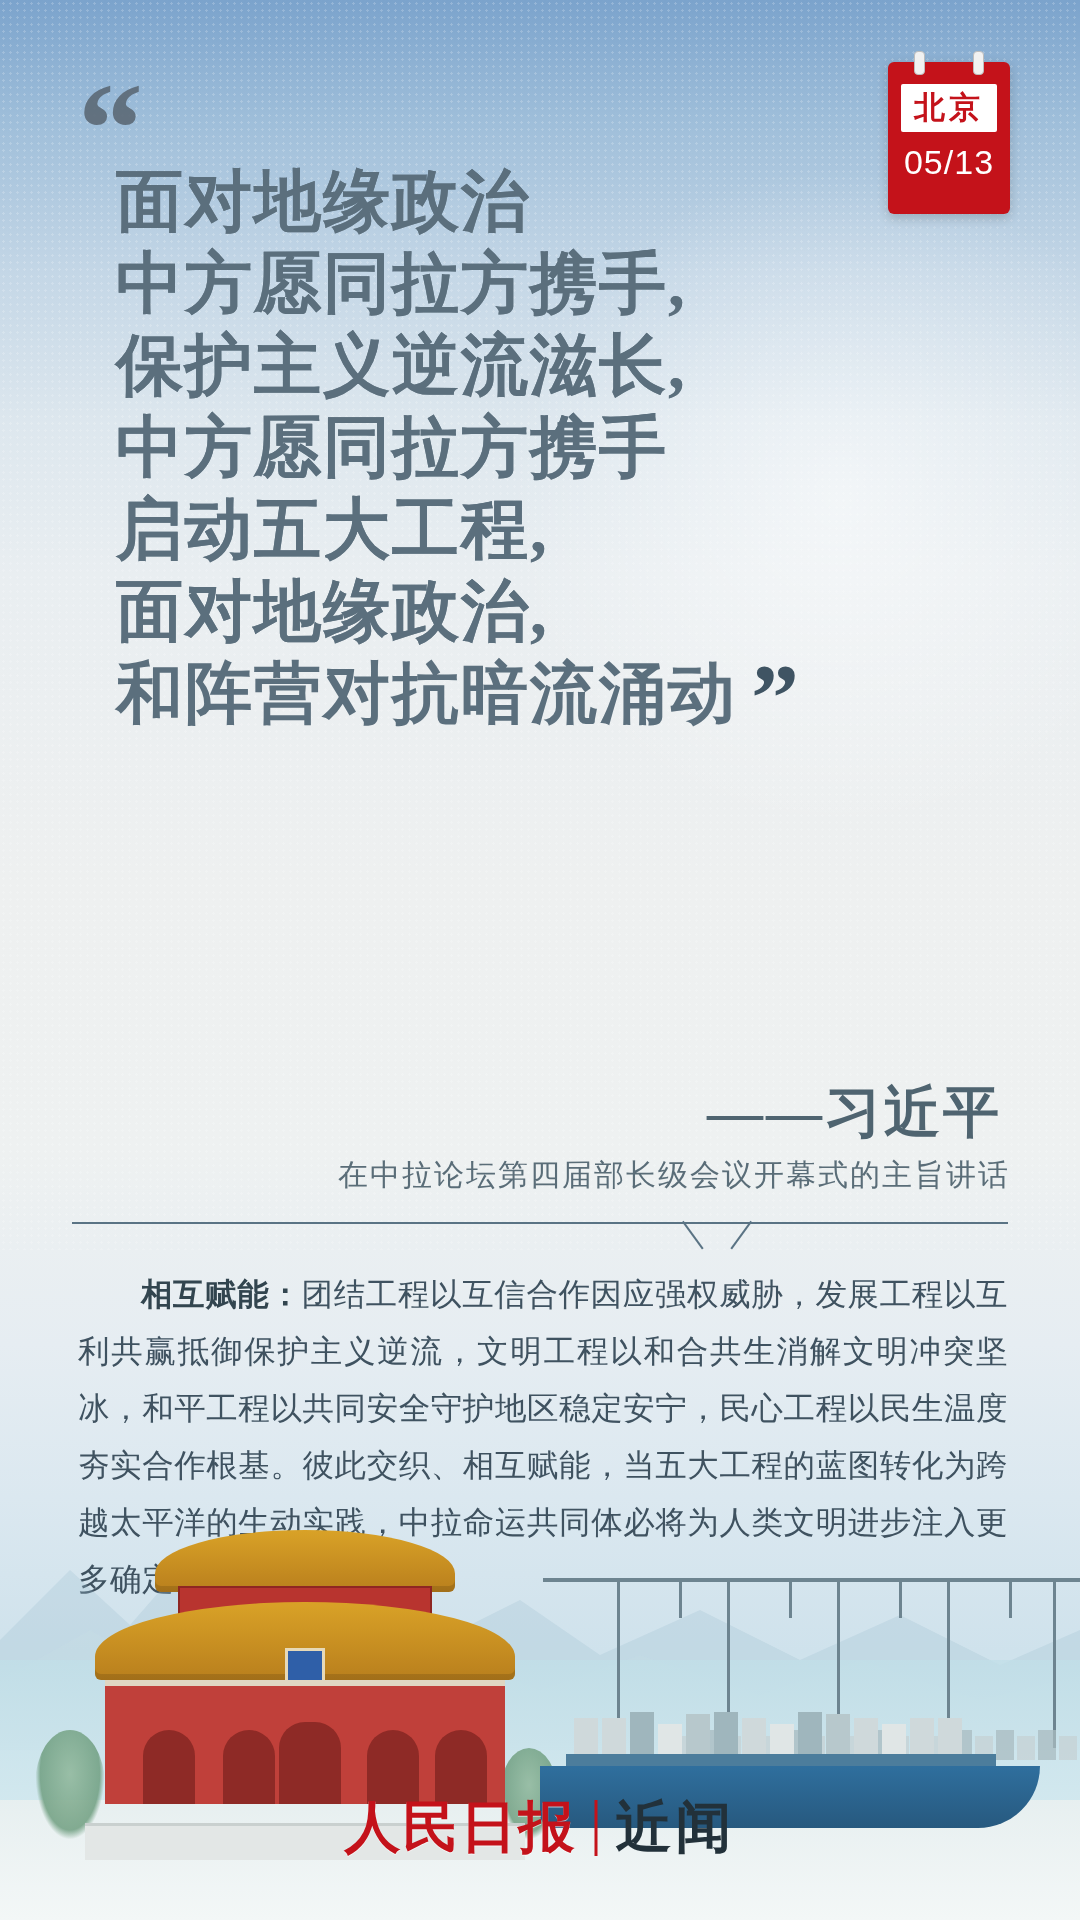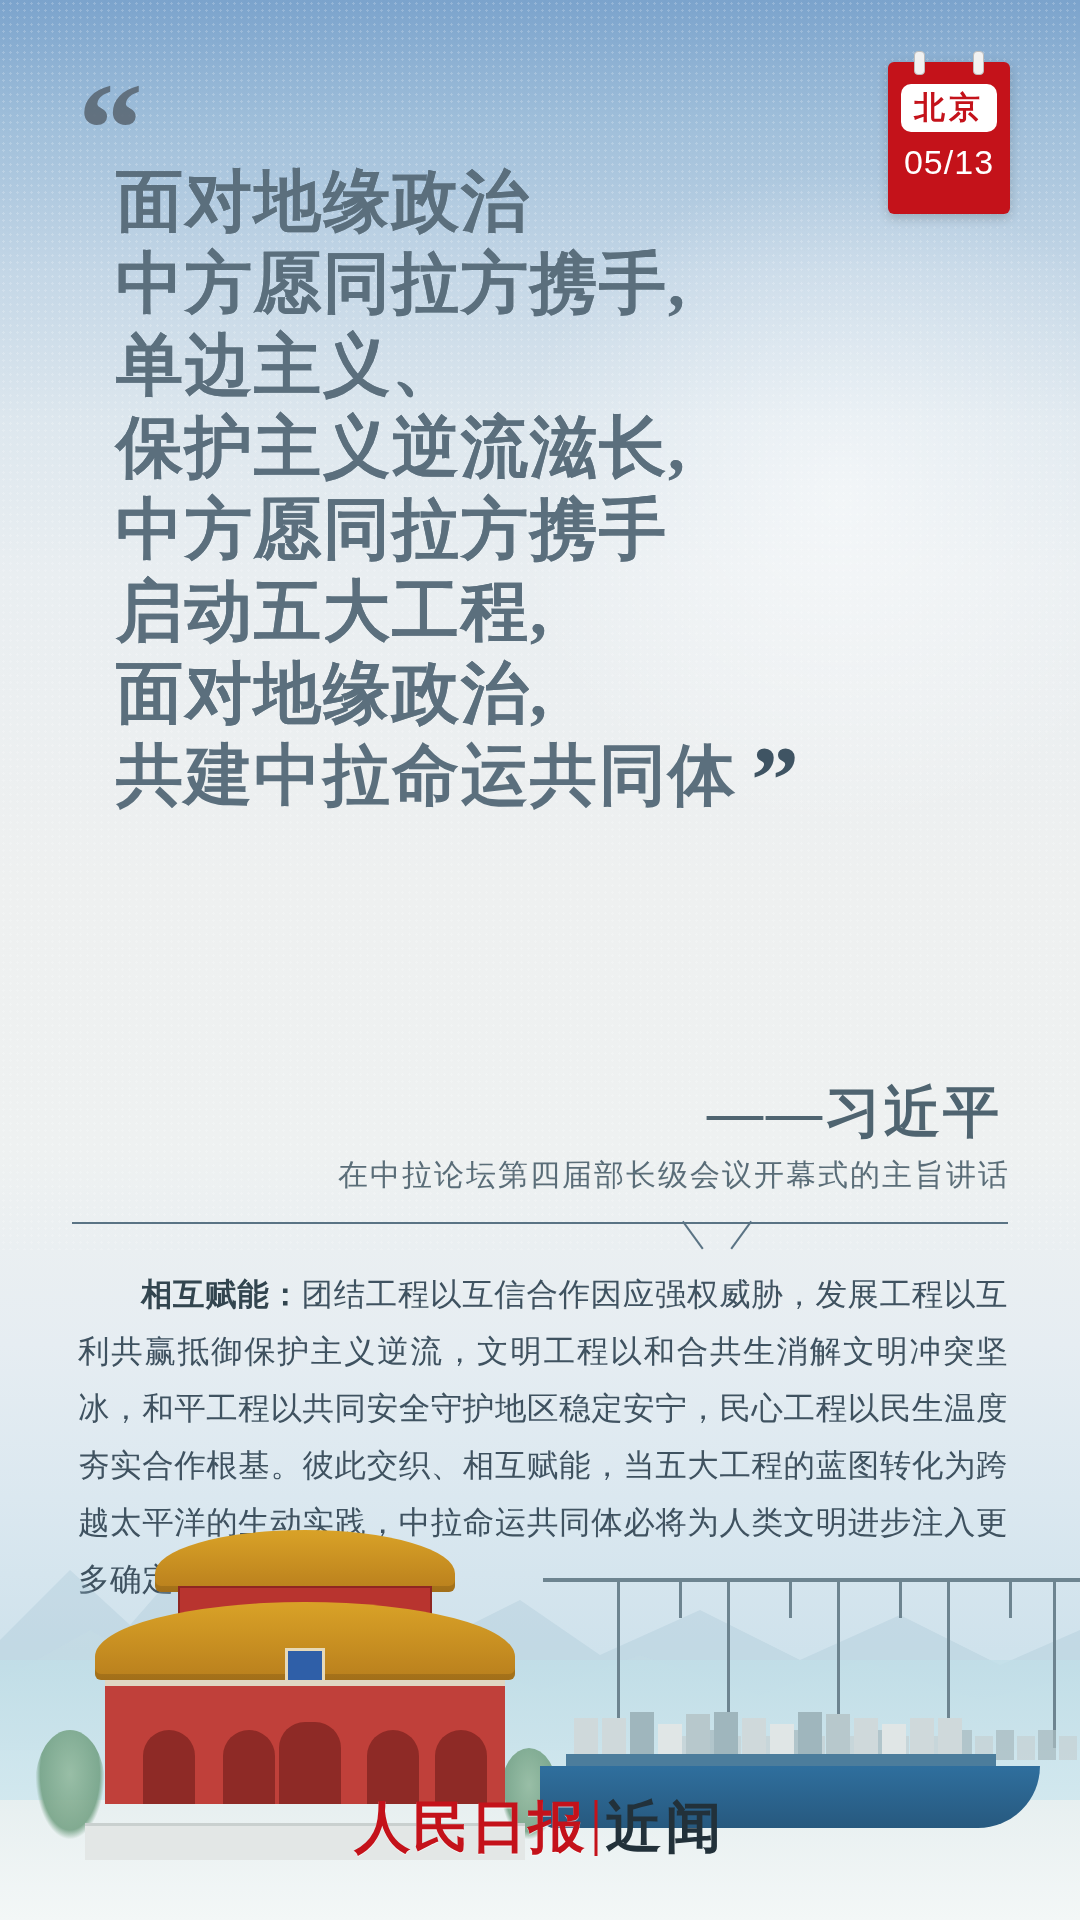--- a/index.html
+++ b/index.html
@@ -76,21 +76,21 @@
   .cal-ring.right { right: 26px; }
   .cal-city {
     margin: 22px 13px 0 13px;
     background: #ffffff;
     color: #c4121a;
     font-size: 31px;
     line-height: 48px;
     letter-spacing: 4px;
     font-family: Liberation Serif, serif;
     font-weight: bold;
-    border-radius: 10px;
+    border-radius: 2px;
   }
   .cal-date {
     color: #ffffff;
     font-size: 34px;
     line-height: 60px;
     font-family: "Liberation Sans", sans-serif;
     letter-spacing: 1px;
   }
 
   
@@ -425,21 +425,21 @@
   .dockyard i:nth-child(odd) { background: #a9bcc1; height: 30px; }
 
   
   .footer {
     position: absolute;
     left: 50%;
     transform: translateX(-50%);
     bottom: 54px;
     display: flex;
     align-items: center;
-    gap: 8px;
+    gap: 18px;
   }
   .brand-red {
     color: #c4121a;
     font-size: 56px;
     font-weight: bold;
     letter-spacing: 2px;
     font-family: "Liberation Serif", serif;
     text-shadow: 0 1px 0 rgba(255,255,255,.6);
   }
   .brand-sep {
@@ -468,27 +468,26 @@
     <span class="cal-ring right"></span>
     <div class="cal-city">北京</div>
     <div class="cal-date">05/13</div>
   </div>
 
   <div class="quote-mark-open">“</div>
 
   <div class="quote-block">
     <div class="quote-line">面对地缘政治</div>
     <div class="quote-line">中方愿同拉方携手,</div>
-    <div class="quote-line">单边主义、</div>
     <div class="quote-line">保护主义逆流滋长,</div>
     <div class="quote-line">中方愿同拉方携手</div>
     <div class="quote-line">启动五大工程,</div>
     <div class="quote-line">面对地缘政治,</div>
     <div class="quote-line">
-      <span class="quote-last-wrap">共建中拉命运共同体</span><span class="quote-mark-close">”</span>
+      <span class="quote-last-wrap">和阵营对抗暗流涌动</span><span class="quote-mark-close">”</span>
     </div>
   </div>
 
   <div class="speaker">——习近平</div>
   <div class="occasion">在中拉论坛第四届部长级会议开幕式的主旨讲话</div>
 
   <div class="divider">
     <div class="bar"></div>
     <div class="notch"></div>
   </div>

